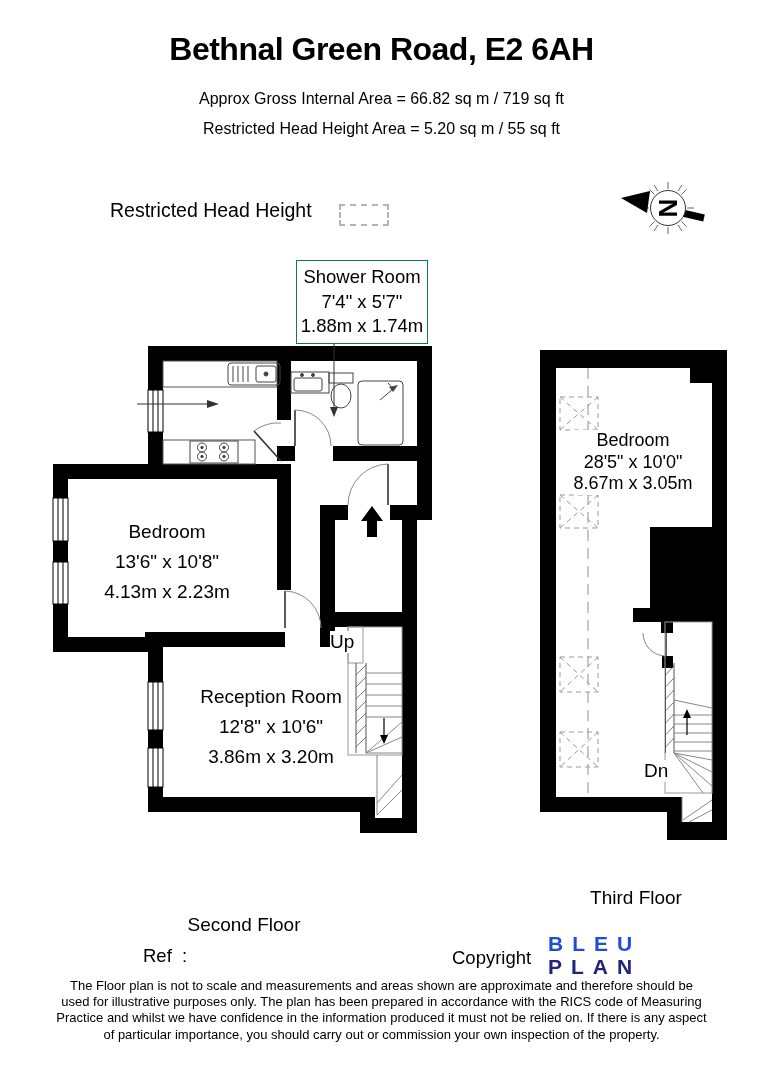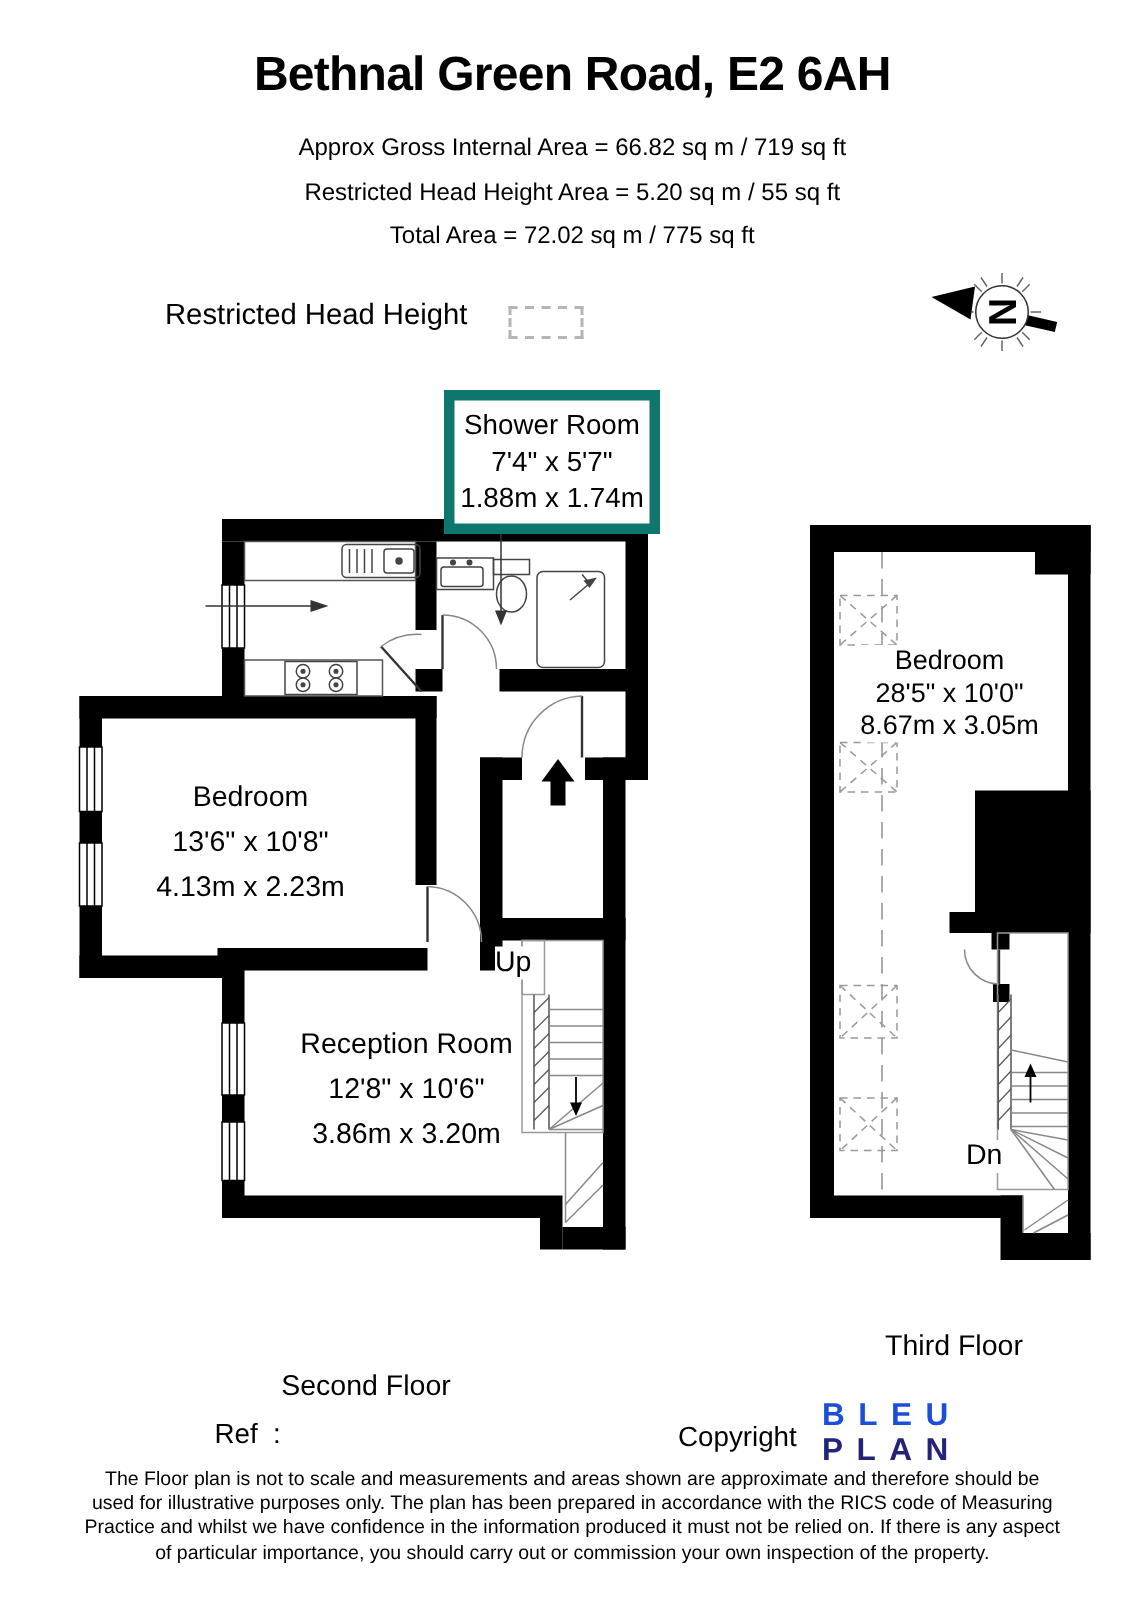--- a/index.html
+++ b/index.html
@@ -5,21 +5,21 @@
   html,body{margin:0;padding:0;background:#fff;}
   .page{position:relative;width:763px;height:1080px;background:#fff;color:#000;
         font-family:"Liberation Sans",sans-serif;overflow:hidden;}
   .hdr{position:absolute;top:14px;left:0;width:100%;text-align:center;}
   .hdr h1{margin:16px;font-size:32px;line-height:38px;font-weight:bold;letter-spacing:-0.5px;}
   .area-line{font-size:16px;line-height:29.5px;}
   .legend-label{position:absolute;left:110px;top:199px;font-size:19.5px;}
   .legend-swatch{position:absolute;left:339px;top:204px;width:46px;height:18px;border:2px dashed #b5b5b5;background:#fff;}
   .plan{position:absolute;left:0;top:0;}
   .room-label{position:absolute;text-align:center;background:#fff;}
-  .boxed{border:7px solid #0f766e;padding:4px 2px;}
+  .boxed{border:1px solid #0f766e;padding:4px 2px;}
   .rl-b{font-size:18.5px;line-height:24.5px;}
   .rl2{font-size:19px;line-height:30px;}
   .rl3{font-size:18px;line-height:21.5px;}
   .center{transform:translateX(-50%);}
   .stair-label{position:absolute;font-size:19px;background:#fff;}
   .caption{position:absolute;font-size:19px;transform:translateX(-50%);white-space:nowrap;}
   .ref{position:absolute;left:143px;top:945px;font-size:18.5px;white-space:pre;}
   .cpy{position:absolute;left:452px;top:947px;font-size:18.5px;}
   .logo{position:absolute;left:548px;top:933px;font-weight:bold;font-size:21px;line-height:22.5px;letter-spacing:9px;white-space:nowrap;}
   .disclaimer{position:absolute;left:50%;transform:translateX(-50%);top:978px;width:652px;
@@ -28,21 +28,20 @@
 </style>
 </head>
 <body>
 
 <div class="page">
 
   <div class="hdr">
     <h1>Bethnal Green Road, E2 6AH</h1>
     <div class="area-line">Approx Gross Internal Area = 66.82 sq m / 719 sq ft</div>
     <div class="area-line">Restricted Head Height Area = 5.20 sq m / 55 sq ft</div>
-    <div class="area-line">Total Area = 72.02 sq m / 775 sq ft</div>
   </div>
 
   <div class="legend-label">Restricted Head Height</div>
   <div class="legend-swatch"></div>
 
   <svg class="plan" width="763" height="1080" viewBox="0 0 763 1080">
 
     <g>
       <line x1="704" y1="218" x2="652" y2="206" stroke="#000" stroke-width="7"></line>
       <g stroke="#666" stroke-width="1">

